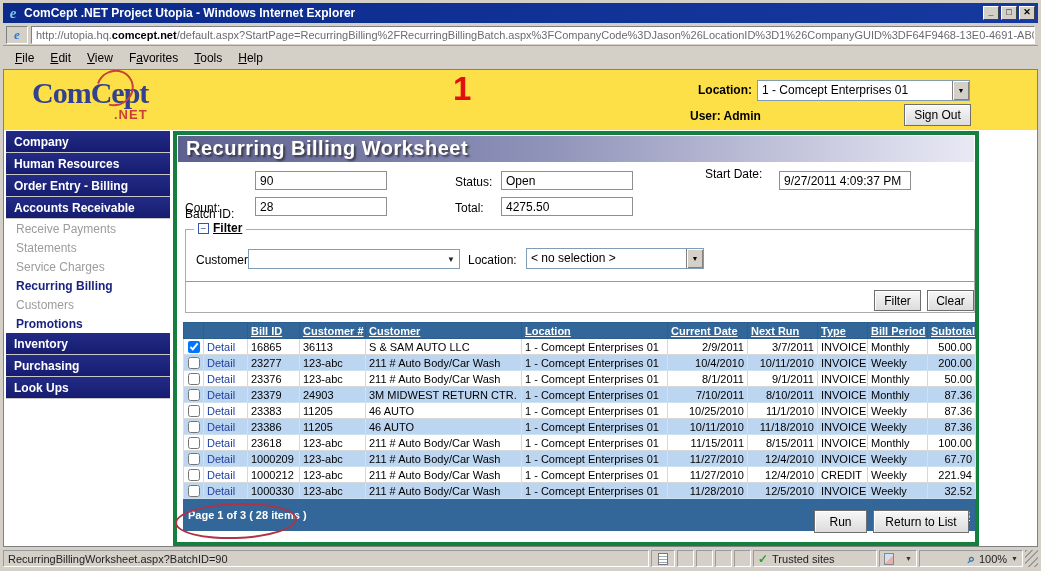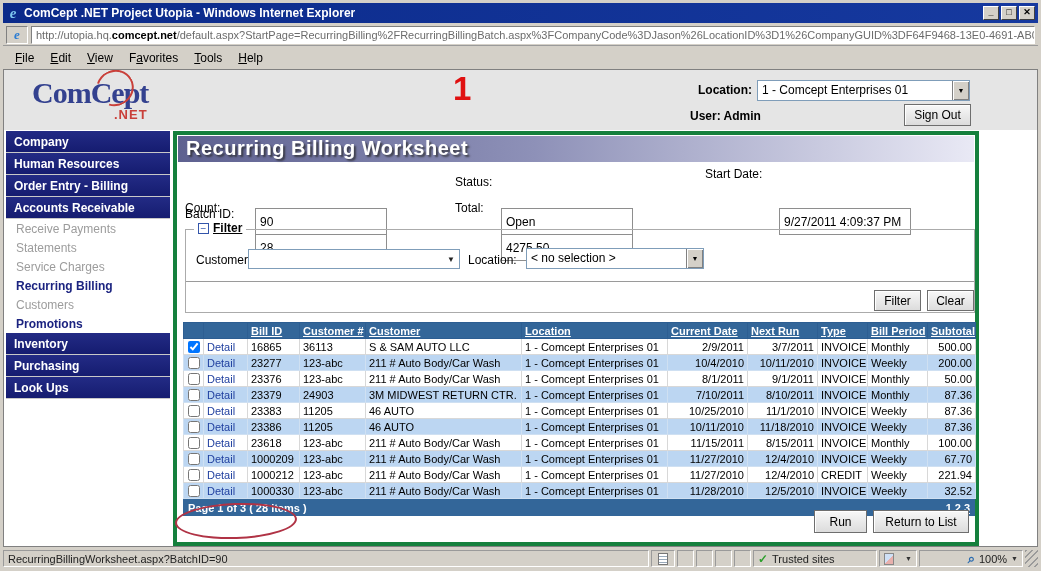--- a/index.html
+++ b/index.html
@@ -49,21 +49,21 @@
   }
   .menu-item { font-size:12px; padding:3px 8px; color:#000; cursor:default; }
 
   
   .client {
     position:absolute; left:3px; top:69px; right:3px; bottom:24px;
     background:#fff; border:1px solid #808080; overflow:hidden;
   }
 
   
-  .page-header { position:absolute; left:0; top:0; right:0; height:60px; background:#e5e5e5; }
+  .page-header { position:absolute; left:0; top:0; right:0; height:60px; background:#fde047; }
   .logo { position:absolute; left:28px; top:6px; width:150px; height:48px; }
   .logo-main { font-family:"Liberation Serif", serif; font-weight:bold; font-size:30px; color:#33418F; letter-spacing:-1px; }
   .logo-swirl { position:absolute; left:64px; top:-6px; width:38px; height:36px; border:2px solid #C9403A; border-left-color:transparent; border-radius:50%; transform:rotate(-28deg); }
   .logo-net { position:absolute; left:82px; top:31px; color:#C9403A; font-weight:bold; font-size:13px; letter-spacing:1px; }
   .annotation-1 { position:absolute; left:449px; top:0; color:var(--annotation-red,#E01010); font-size:33px; font-weight:bold; }
   .loc-label { position:absolute; left:650px; top:13px; width:98px; text-align:right; font-weight:bold; font-size:12px; }
   .loc-select { position:absolute; left:753px; top:10px; width:213px; height:21px; }
   .user-label { position:absolute; left:686px; top:39px; font-weight:bold; font-size:12px; }
   .signout { position:absolute; left:900px; top:34px; width:67px; height:22px; }
 
@@ -98,23 +98,23 @@
     border:4px solid #15803d; background:#fff;
   }
   .banner {
     position:absolute; left:1px; top:1px; right:1px; height:26px;
     background:linear-gradient(90deg,#5E6190 0%,#8E91B8 45%,#E9E9F5 100%);
     color:#fff; font-size:20px; font-weight:bold; padding:1px 0 0 8px;
     text-shadow:2px 2px 2px rgba(40,40,40,.75); letter-spacing:.5px;
   }
   .fld-label { position:absolute; font-size:12px; color:#000; }
   .fld-input {
-    position:absolute; height:27px; width:132px;
+    position:absolute; height:19px; width:132px;
     border:1px solid #8E8E8E; background:#fff;
-    font-family:"Liberation Sans", sans-serif; font-size:12px; padding:1px 4px;margin-top:37px;
+    font-family:"Liberation Sans", sans-serif; font-size:12px; padding:1px 4px;
   }
 
   .filterbox { position:absolute; left:6px; top:94px; width:790px; height:84px; border:1px solid #ABABAB; }
   .flt-legend { position:absolute; top:-9px; left:8px; background:#fff; padding:0 4px; display:flex; gap:4px; align-items:center; }
   .collapse-box {
     width:11px; height:11px; border:1px solid #3355AA; color:#3355AA;
     font-size:10px; line-height:9px; text-align:center; background:#fff; cursor:pointer;
   }
   .flt-title { font-weight:bold; font-size:12px; text-decoration:underline; }
   .flt-cust-label { position:absolute; left:10px; top:23px; font-size:12px; }
@@ -140,21 +140,21 @@
     padding:0 3px; border:1px solid #D8D8D8; height:16px;
     white-space:nowrap; overflow:hidden; background:#fff; color:#000;
   }
   table.grid tr.alt td { background:var(--row-alt,#BCD6F2); border-color:#cfe0f2; }
   table.grid td.num { text-align:right; }
   table.grid td.c-chk { text-align:center; padding:0; }
   table.grid input[type=checkbox] { width:12px; height:12px; margin:0; vertical-align:middle; }
   a.detail-link { color:var(--link-blue,#1F3F9F); font-size:11px; cursor:pointer; }
 
   .pager {
-    width:792px; height:17px; background:var(--table-header,#336699);
+    width:792px; height:32px; background:var(--table-header,#336699);
     color:#fff; font-size:11px; font-weight:bold;
     display:flex; align-items:center; padding:0 5px;gap:12px;
   }
   .pager .pg-label { flex:1; }
   .pager .pages { display:flex; gap:3px; }
   .pager .pg-cur { cursor:default; }
   .pager .pg-link { text-decoration:underline; cursor:pointer; }
 
   
   .delete-btn { position:absolute; left:10px; bottom:9px; height:23px; padding:0 9px; }

